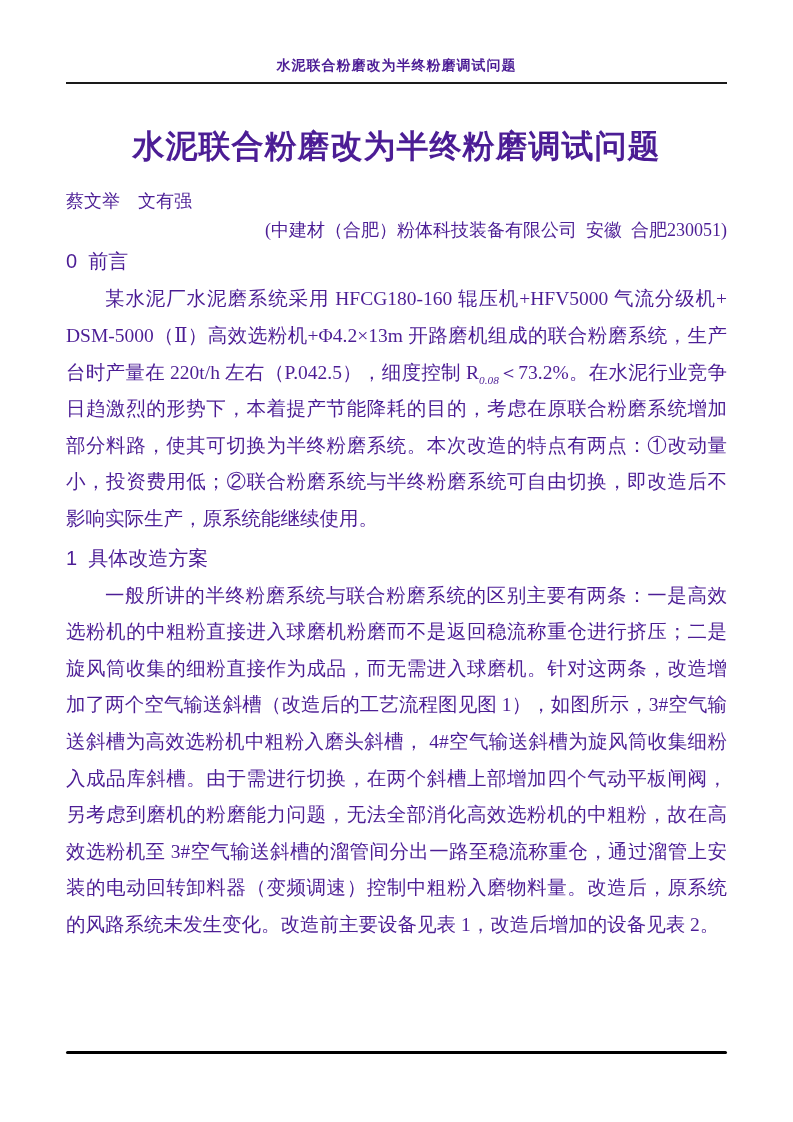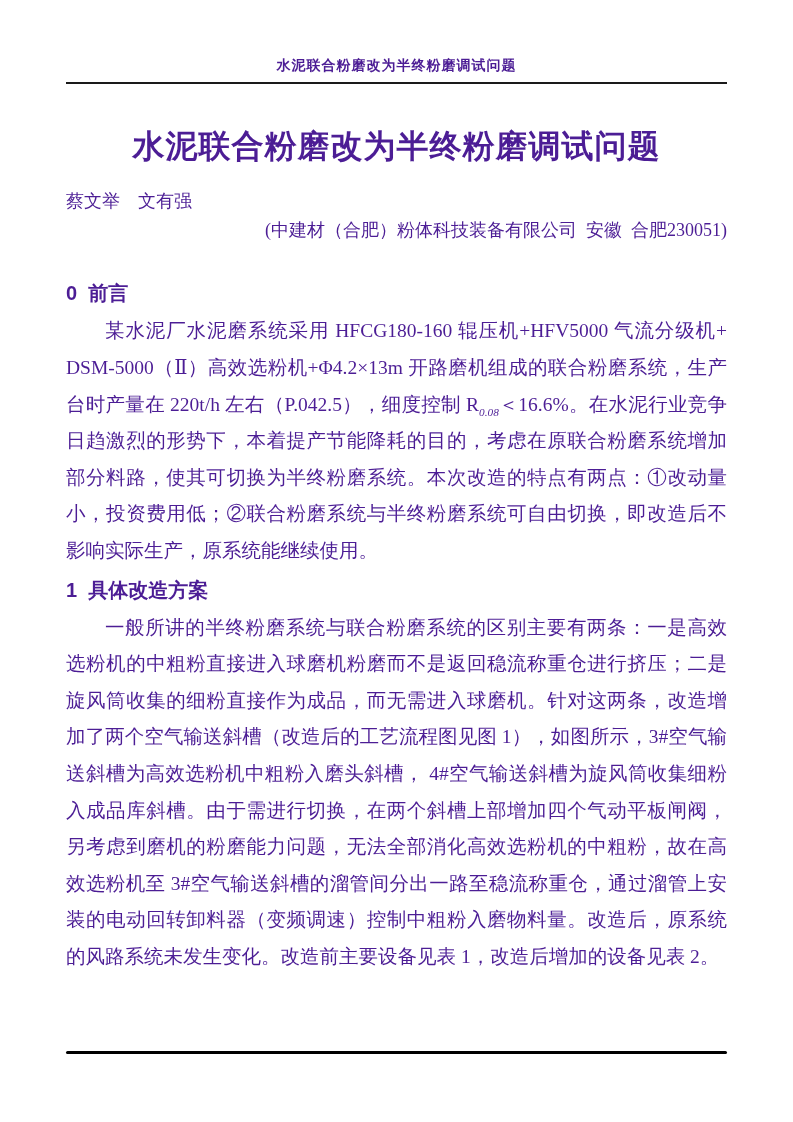--- a/index.html
+++ b/index.html
@@ -50,23 +50,23 @@
     white-space: pre-wrap;
   }
   .affiliation {
     margin-top: 4px;
     text-align: right;
     font-size: 18px;
     line-height: 26px;
     white-space: pre-wrap;
   }
   .section-heading {
-    margin: 36px 0 6px 0;
+    margin: 4px 0 6px 0;
     font-family: "Liberation Sans", "DejaVu Sans", sans-serif;
-    font-weight: bold;
+    font-weight: normal;
     font-size: 20px;
     line-height: 28px;
     white-space: pre-wrap;
   }
   .section-heading.second {
     margin-top: 6px;
   }
   .para {
     margin: 0;
     font-size: 19.5px;
@@ -118,21 +118,21 @@
     <div class="header-rule"></div>
 
     <h1 class="article-title">水泥联合粉磨改为半终粉磨调试问题</h1>
 
     <div class="authors">蔡文举    文有强</div>
 
     <div class="affiliation">(中建材（合肥）粉体科技装备有限公司  安徽  合肥230051)</div>
 
     <h2 class="section-heading">0  前言</h2>
 
-    <p class="para"><span>某水泥厂水泥磨系统采用 HFCG180-160 辊压机+HFV5000 气流分级机+ DSM-5000（Ⅱ）高效选粉机+Φ4.2×13m 开路磨机组成的联合粉磨系统，生产台时产量在 220t/h 左右（P.042.5），细度控制 R</span><sub>0.08</sub><span>＜16.6%。在水泥行业竞争日趋激烈的形势下，本着提产节能降耗的目的，考虑在原联合粉磨系统增加部分料路，使其可切换为半终粉磨系统。本次改造的特点有两点：①改动量小，投资费用低；②联合粉磨系统与半终粉磨系统可自由切换，即改造后不影响实际生产，原系统能继续使用。</span></p>
+    <p class="para"><span>某水泥厂水泥磨系统采用 HFCG180-160 辊压机+HFV5000 气流分级机+ DSM-5000（Ⅱ）高效选粉机+Φ4.2×13m 开路磨机组成的联合粉磨系统，生产台时产量在 220t/h 左右（P.042.5），细度控制 R</span><sub>0.08</sub><span>＜73.2%。在水泥行业竞争日趋激烈的形势下，本着提产节能降耗的目的，考虑在原联合粉磨系统增加部分料路，使其可切换为半终粉磨系统。本次改造的特点有两点：①改动量小，投资费用低；②联合粉磨系统与半终粉磨系统可自由切换，即改造后不影响实际生产，原系统能继续使用。</span></p>
 
 
     <h2 class="section-heading second">1  具体改造方案</h2>
 
     <p class="para">一般所讲的半终粉磨系统与联合粉磨系统的区别主要有两条：一是高效选粉机的中粗粉直接进入球磨机粉磨而不是返回稳流称重仓进行挤压；二是旋风筒收集的细粉直接作为成品，而无需进入球磨机。针对这两条，改造增加了两个空气输送斜槽（改造后的工艺流程图见图 1），如图所示，3#空气输送斜槽为高效选粉机中粗粉入磨头斜槽， 4#空气输送斜槽为旋风筒收集细粉入成品库斜槽。由于需进行切换，在两个斜槽上部增加四个气动平板闸阀，另考虑到磨机的粉磨能力问题，无法全部消化高效选粉机的中粗粉，故在高效选粉机至 3#空气输送斜槽的溜管间分出一路至稳流称重仓，通过溜管上安装的电动回转卸料器（变频调速）控制中粗粉入磨物料量。改造后，原系统的风路系统未发生变化。改造前主要设备见表 1，改造后增加的设备见表 2。</p>
 
   </div>
 
   <div class="footer-rule"></div>
 

